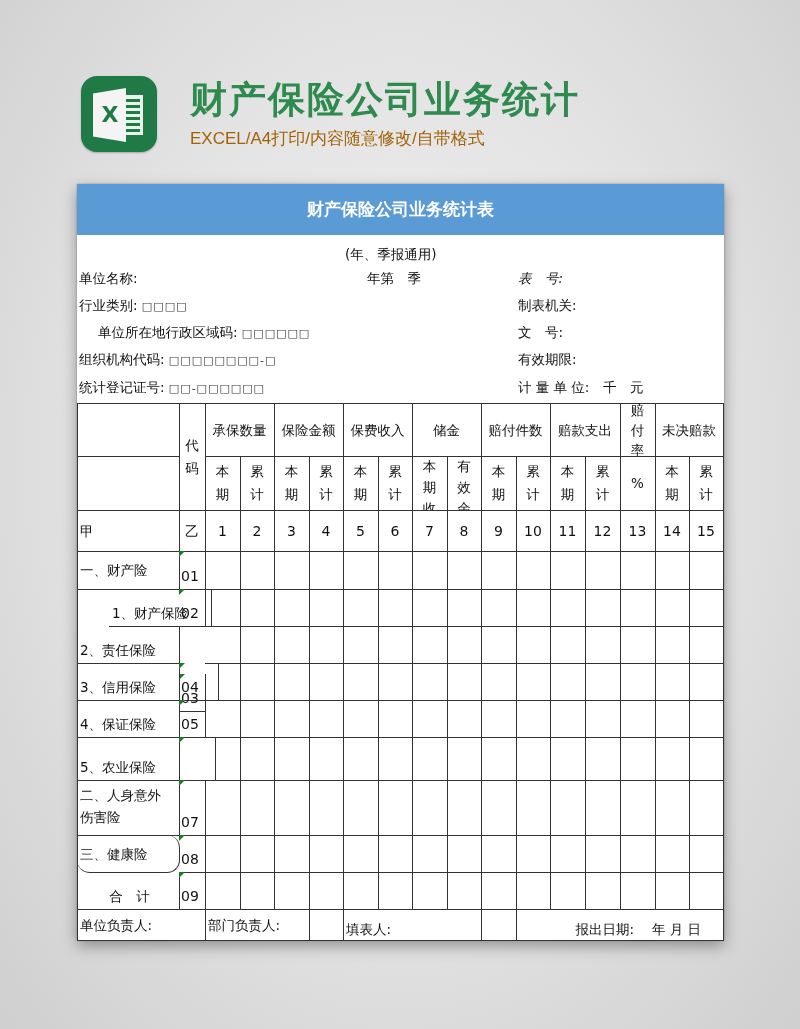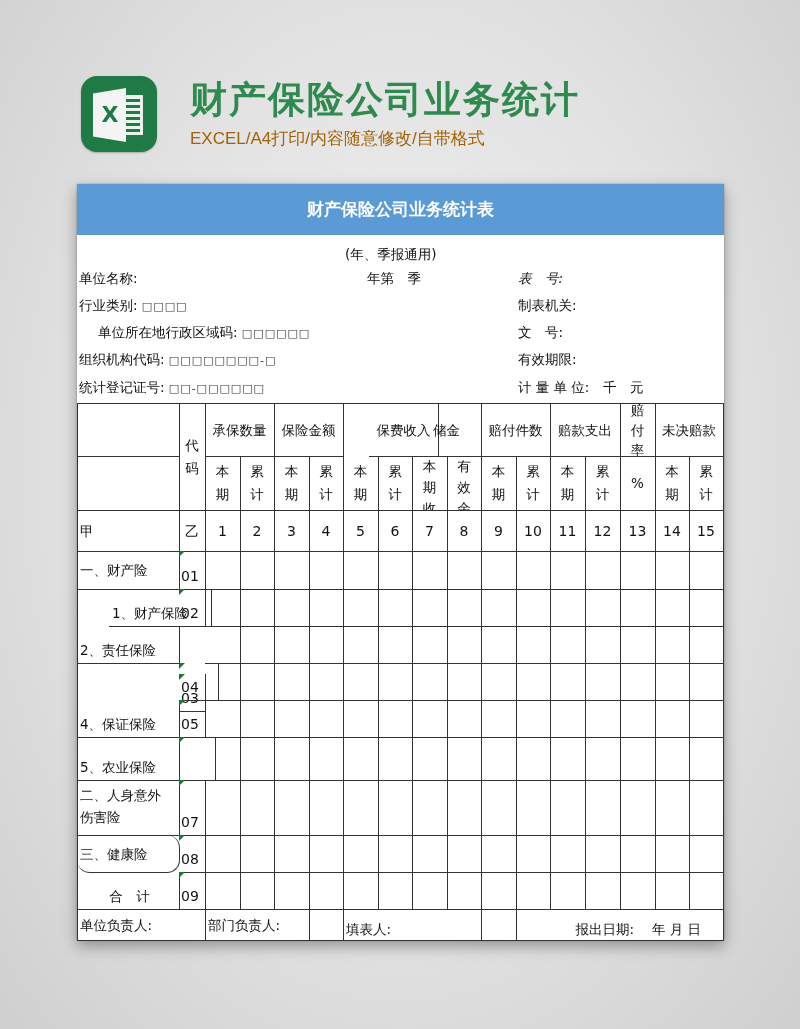--- a/index.html
+++ b/index.html
@@ -141,21 +141,21 @@
       </div>
       <div class="cell " style="left: 197px; top: 219px; width: 70px; height: 54px;">保险金额</div>
       <div class="cell vtext" style="left: 197px; top: 272px; width: 36px; height: 55px;">
         <span>本</span>
         <span>期</span>
       </div>
       <div class="cell vtext" style="left: 232px; top: 272px; width: 35px; height: 55px;">
         <span>累</span>
         <span>计</span>
       </div>
-      <div class="cell " style="left: 266px; top: 219px; width: 70px; height: 54px; margin-left: 26px;">保费收入</div>
+      <div class="cell " style="left: 266px; top: 219px; width: 70px; height: 54px;">保费收入</div>
       <div class="cell vtext" style="left: 266px; top: 272px; width: 36px; height: 55px;">
         <span>本</span>
         <span>期</span>
       </div>
       <div class="cell vtext" style="left: 301px; top: 272px; width: 35px; height: 55px;">
         <span>累</span>
         <span>计</span>
       </div>
       <div class="cell " style="left: 335px; top: 219px; width: 70px; height: 54px;">储金</div>
       <div class="cell vtext" style="left: 335px; top: 272px; width: 36px; height: 55px; line-height: 21px; justify-content: flex-start; margin-top: 0px;">
@@ -264,20 +264,21 @@
       <div class="cell " style="left: 301px; top: 442px; width: 35px; height: 38px;"></div>
       <div class="cell " style="left: 335px; top: 442px; width: 36px; height: 38px;"></div>
       <div class="cell " style="left: 370px; top: 442px; width: 35px; height: 38px;"></div>
       <div class="cell " style="left: 404px; top: 442px; width: 36px; height: 38px;"></div>
       <div class="cell " style="left: 439px; top: 442px; width: 35px; height: 38px;"></div>
       <div class="cell " style="left: 473px; top: 442px; width: 36px; height: 38px;"></div>
       <div class="cell " style="left: 508px; top: 442px; width: 36px; height: 38px;"></div>
       <div class="cell " style="left: 543px; top: 442px; width: 36px; height: 38px;"></div>
       <div class="cell " style="left: 578px; top: 442px; width: 35px; height: 38px;"></div>
       <div class="cell " style="left: 612px; top: 442px; width: 35px; height: 38px;"></div>
+      <div class="cell left" style="left: 0px; top: 479px; width: 103px; height: 38px; align-items: flex-end; padding-bottom: 3px;">3、信用保险</div>
       <div class="cell code" style="left: 102px; top: 479px; width: 40px; height: 38px;">04</div>
       <div class="cell " style="left: 128px; top: 479px; width: 36px; height: 38px;"></div>
       <div class="cell " style="left: 163px; top: 479px; width: 35px; height: 38px;"></div>
       <div class="cell " style="left: 197px; top: 479px; width: 36px; height: 38px;"></div>
       <div class="cell " style="left: 232px; top: 479px; width: 35px; height: 38px;"></div>
       <div class="cell " style="left: 266px; top: 479px; width: 36px; height: 38px;"></div>
       <div class="cell " style="left: 301px; top: 479px; width: 35px; height: 38px;"></div>
       <div class="cell " style="left: 335px; top: 479px; width: 36px; height: 38px;"></div>
       <div class="cell " style="left: 370px; top: 479px; width: 35px; height: 38px;"></div>
       <div class="cell " style="left: 404px; top: 479px; width: 36px; height: 38px;"></div>

